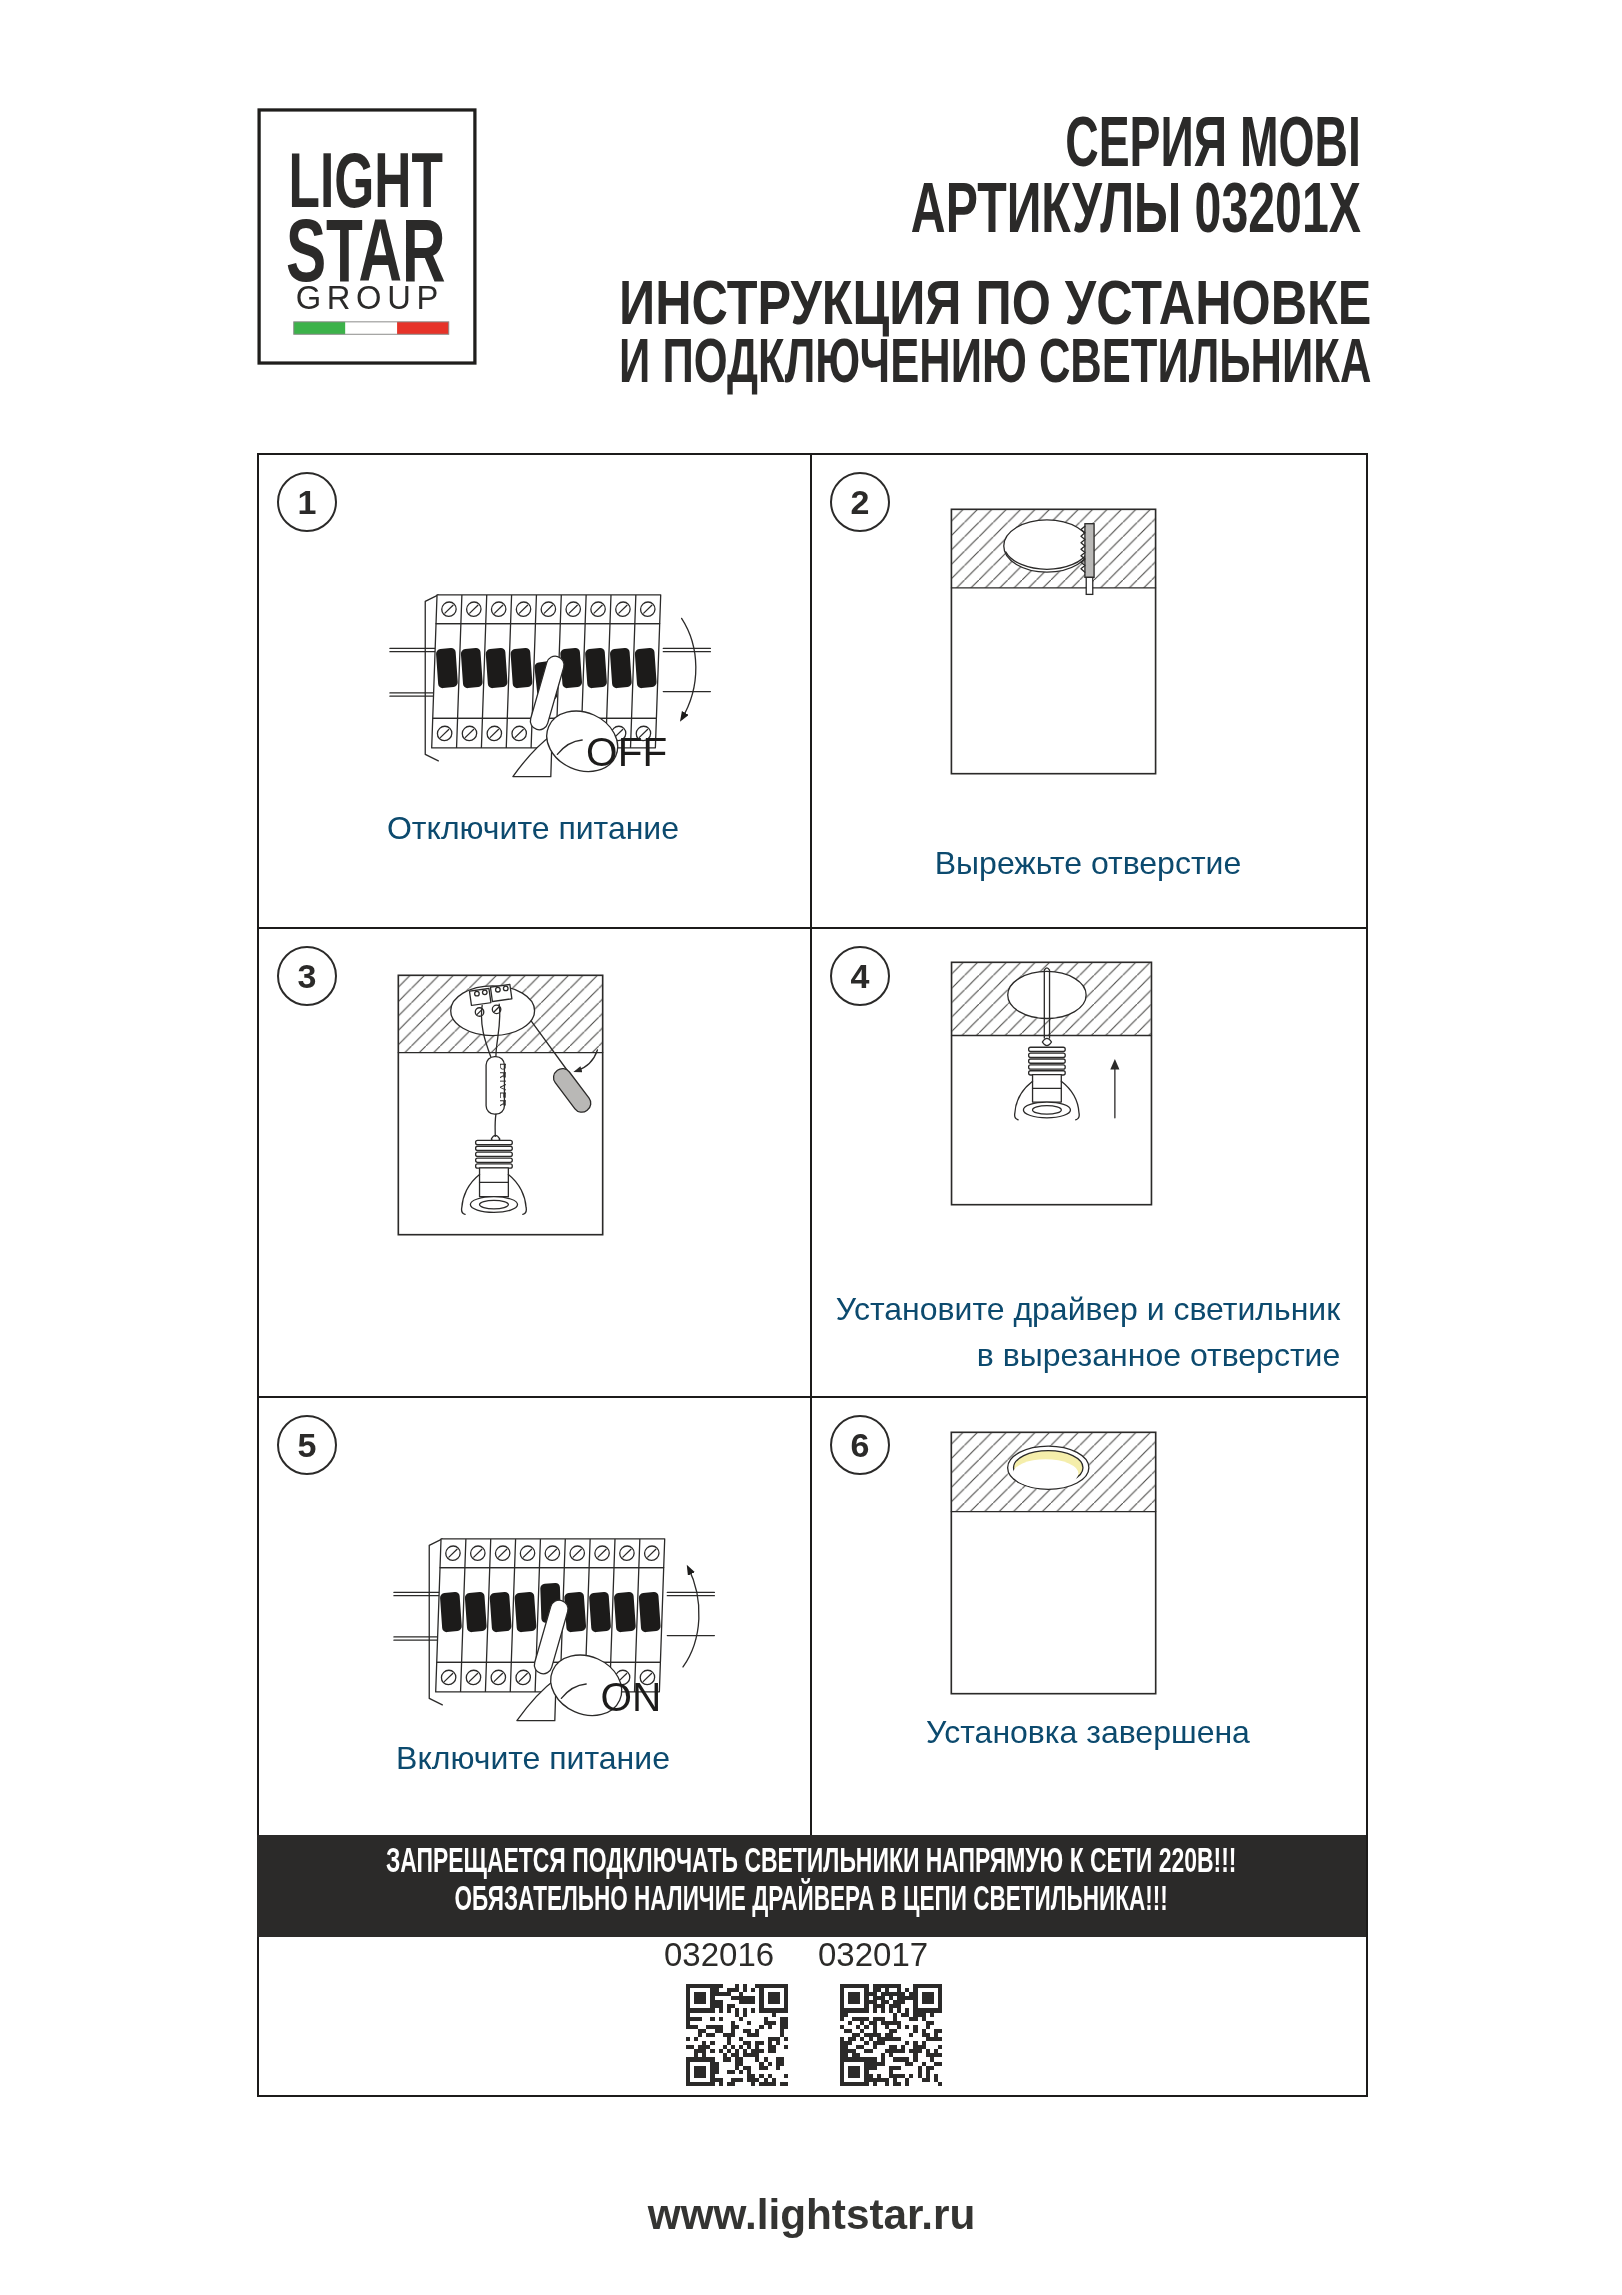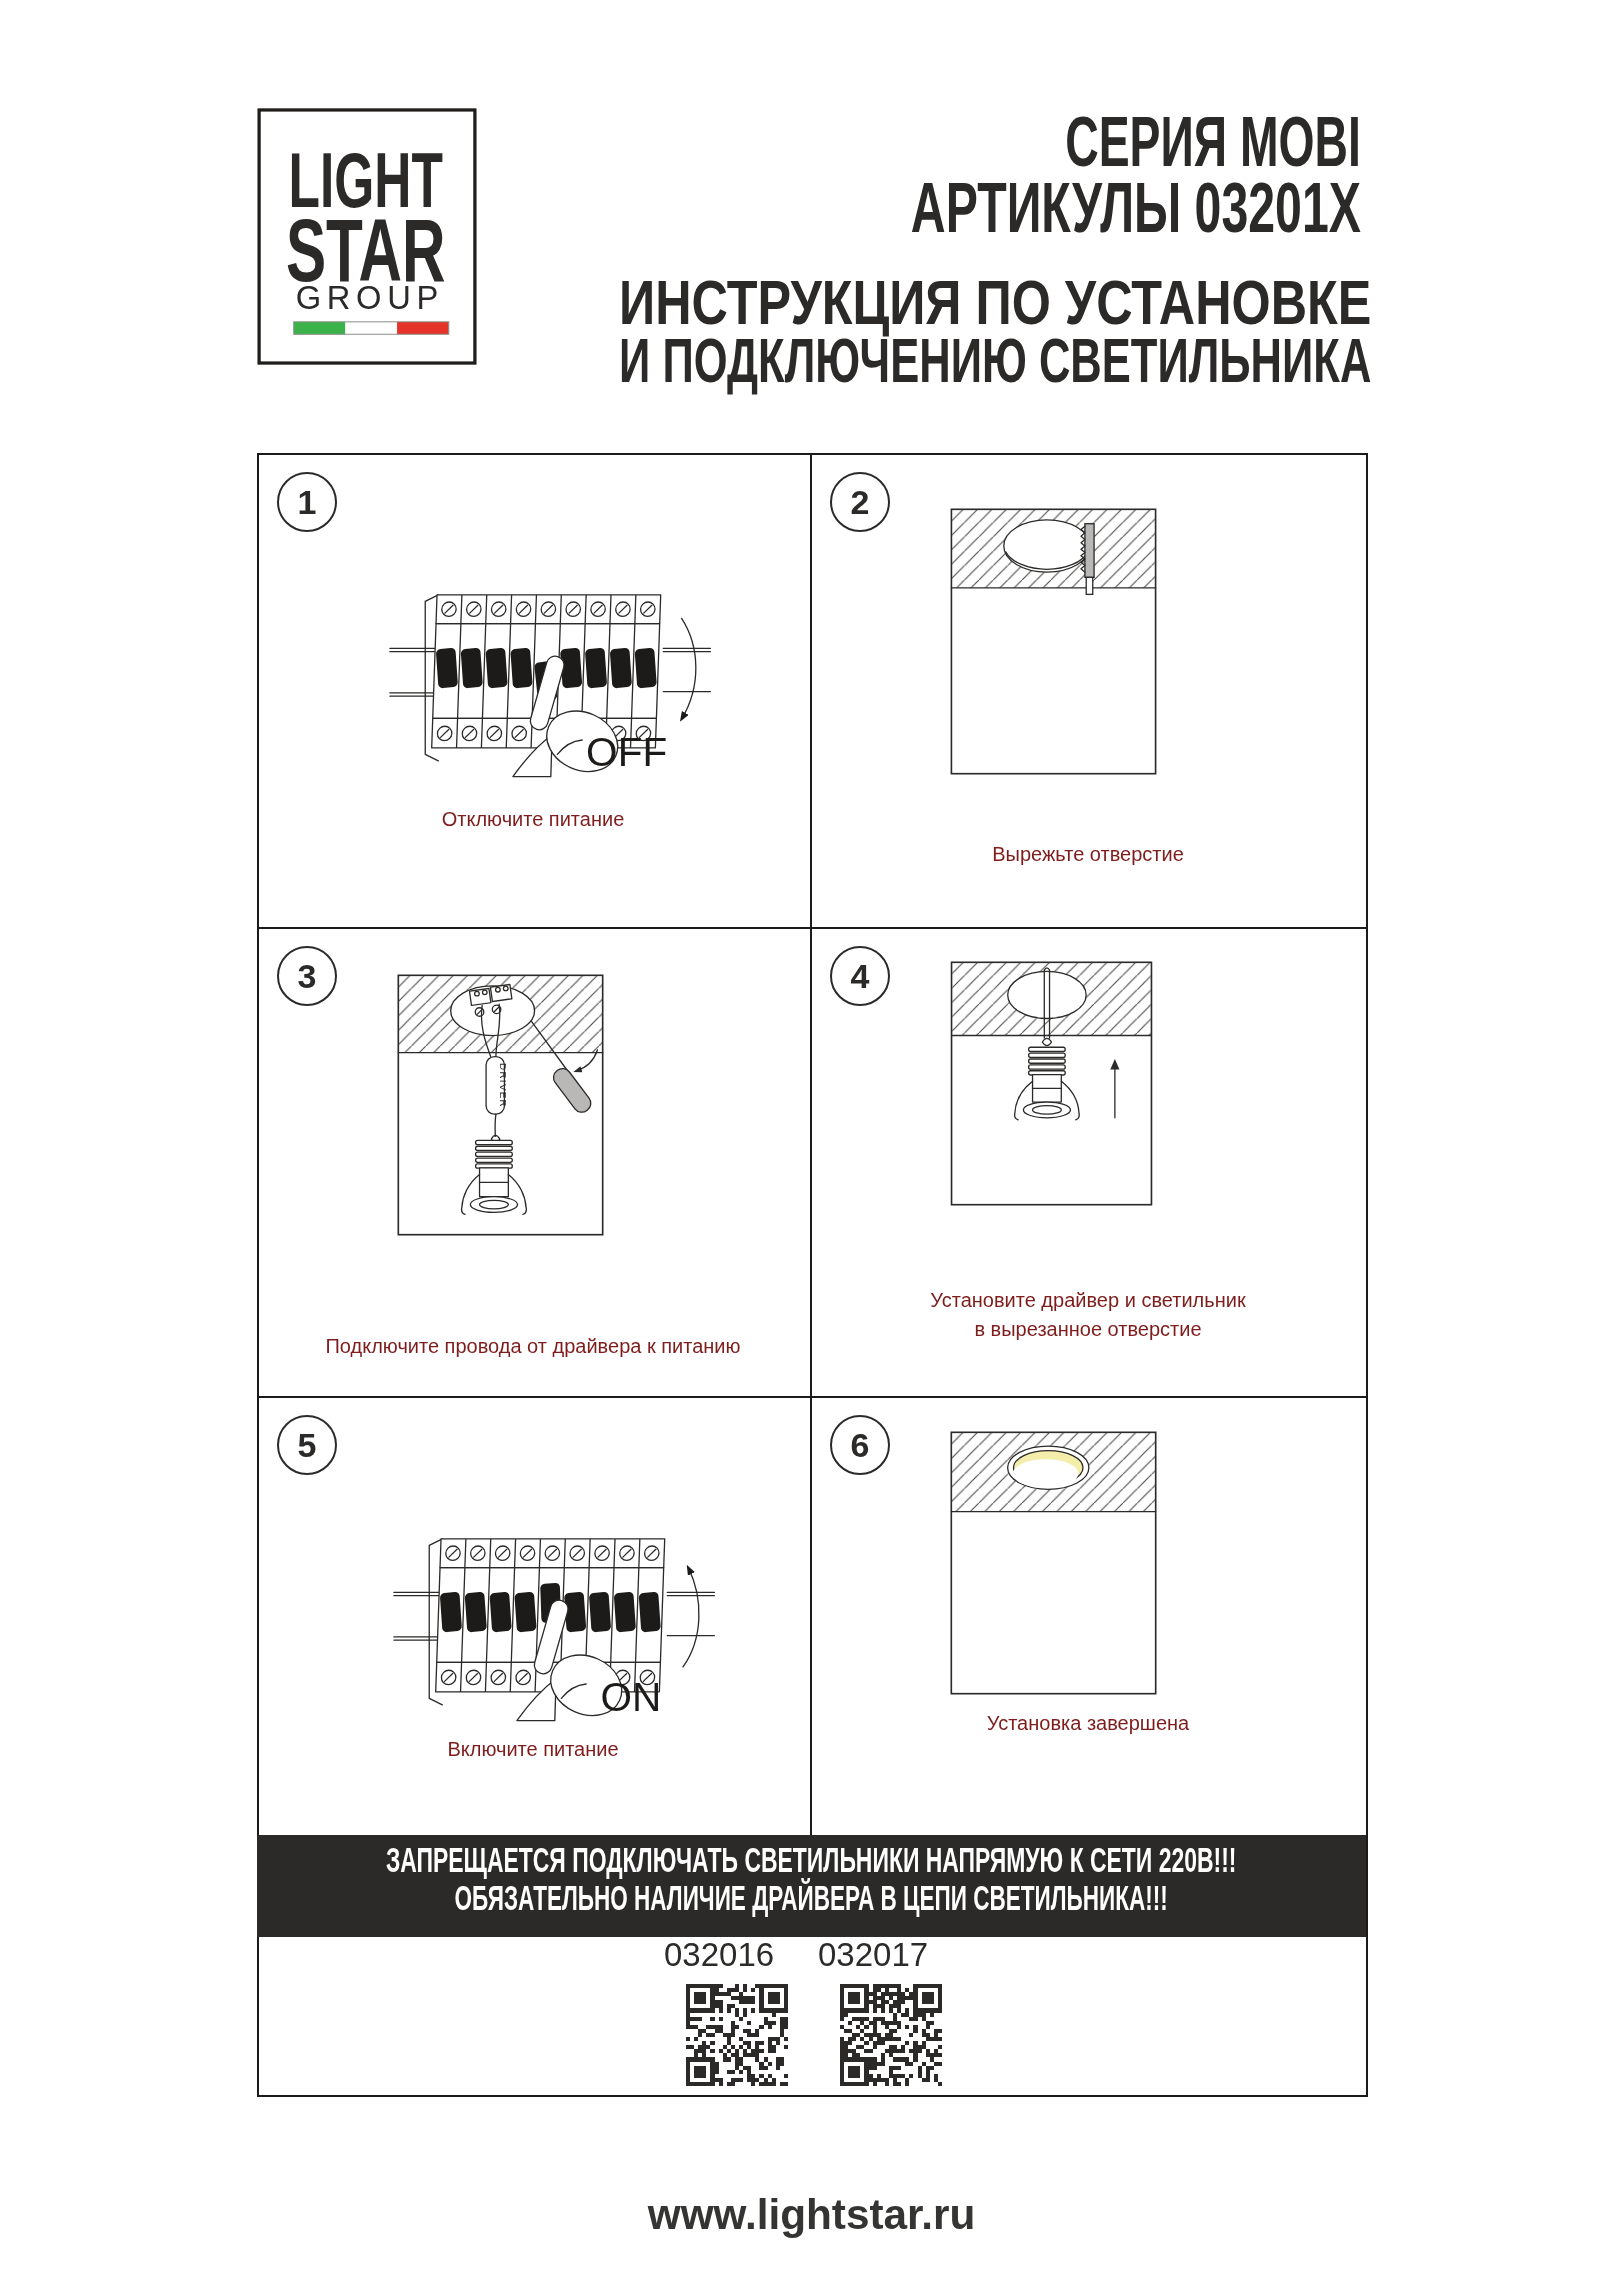--- a/index.html
+++ b/index.html
@@ -8,22 +8,22 @@
   .abs{position:absolute;}
   
   .outer-box{left:257px;top:453px;width:1107px;height:1640px;border:2px solid #1c1b1a;}
   .vline{left:810px;top:453px;width:2px;height:1382px;background:#1c1b1a;}
   .hline{left:257px;width:1109px;height:2px;background:#1c1b1a;}
   
   .badge{width:56px;height:56px;border:2.6px solid #2b2a29;border-radius:50%;
          display:flex;align-items:center;justify-content:center;
          font-size:34px;font-weight:bold;color:#2b2a29;background:#fff;}
   
-  .caption{transform:translateX(-50%);white-space:pre-line;text-align:center;
-           font-size:20px;line-height:1.45;color:#7f1d1d;}
+  .caption{transform:translateX(-50%);white-space:pre-line;text-align:right;
+           font-size:32px;line-height:1.45;color:#0c4a6e;}
   .qr-label{width:144px;transform:translateX(-50%);text-align:left;
             font-size:33px;color:#2c2b29;}
   
   .banner{left:257px;top:1835px;width:1109px;height:102px;background:#2b2a29;}
   
   .ln{stroke:#2b2a29;fill:none;stroke-width:2;stroke-linecap:round;stroke-linejoin:round;}
   .lnf{stroke:#2b2a29;fill:#ffffff;stroke-width:2;stroke-linejoin:round;}
   .dark{fill:#1c1b1a;stroke:none;}
   svg{display:block;}
   svg text{font-family:"Liberation Sans",sans-serif;}
@@ -327,21 +327,20 @@
     <path class="ln" d="M2,123 H314"></path>
     <g>
       <ellipse class="lnf" stroke-width="2.5" cx="150" cy="56" rx="62" ry="33"></ellipse>
       <ellipse cx="150" cy="56" rx="53" ry="26" fill="#f5eeab" stroke="#2b2a29" stroke-width="2"></ellipse>
       <ellipse cx="146" cy="65" rx="50" ry="22" fill="#ffffff"></ellipse>
     </g>
   </svg>
 
   <div class="abs caption" style="left:533px;top:805px">Отключите питание</div>
   <div class="abs caption" style="left:1088px;top:840px">Вырежьте отверстие</div>
-  <div class="abs caption" style="left:533px;top:1332px">Подключите провода от драйвера к питанию</div>
   <div class="abs caption" style="left:1088px;top:1286px">Установите драйвер и светильник
 в вырезанное отверстие</div>
   <div class="abs caption" style="left:533px;top:1735px">Включите питание</div>
   <div class="abs caption" style="left:1088px;top:1709px">Установка завершена</div>
 
   <div class="abs banner">
     <svg width="1109" height="86" viewBox="0 0 1695 131">
       <text x="847" y="57" text-anchor="middle" textLength="1300" lengthAdjust="spacingAndGlyphs" font-weight="bold" font-size="54" fill="#ffffff">ЗАПРЕЩАЕТСЯ ПОДКЛЮЧАТЬ СВЕТИЛЬНИКИ НАПРЯМУЮ К СЕТИ 220В!!!</text>
       <text x="847" y="114" text-anchor="middle" textLength="1090" lengthAdjust="spacingAndGlyphs" font-weight="bold" font-size="54" fill="#ffffff">ОБЯЗАТЕЛЬНО НАЛИЧИЕ ДРАЙВЕРА В ЦЕПИ СВЕТИЛЬНИКА!!!</text>
     </svg>

